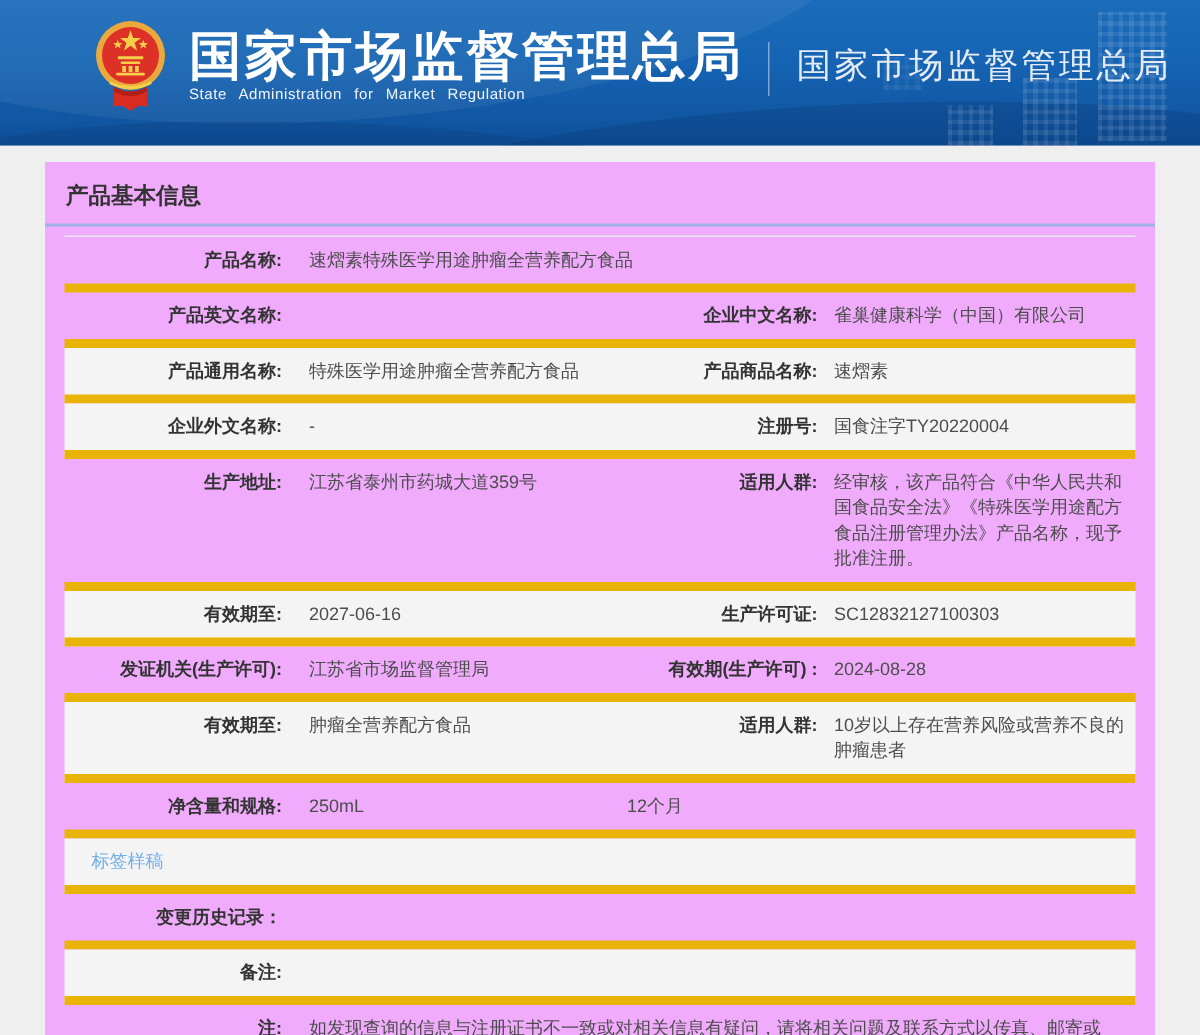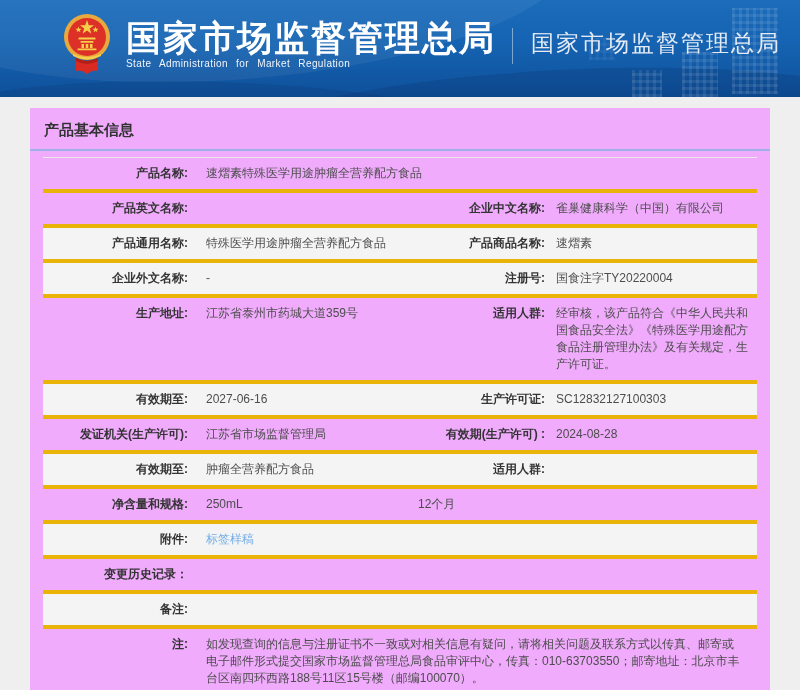--- a/index.html
+++ b/index.html
@@ -33,21 +33,21 @@
   .divider { width:1px; height:36px; background:rgba(255,255,255,0.45); margin:0 18px 0 16px; align-self:center; }
   .platform { color:#e4ebf5; font-size:23px; letter-spacing:2px; align-self:center; margin-top:-6px; }
 
   
   .card { position:absolute; left:30px; top:108px; width:740px; background:#f0abfc; padding-bottom:10px; }
   .card-title { font-size:15px; font-weight:bold; color:#333; padding:13px 14px 9px 14px; }
   .accent-line { height:2px; background:#9db1e8; }
   .tbl { margin:6px 13px 0 13px; border-top:1px solid #e9e9e9; }
 
   .row { display:grid; grid-template-columns:145px 212px 145px 1fr;
-    padding:7px 0; border-bottom:4px solid #eab308; font-size:12px; line-height:17px; }
+    padding:7px 0; border-bottom:6px solid #eab308; font-size:12px; line-height:17px; }
   .row.single { grid-template-columns:145px 1fr; }
   .row.gray { background:#f4f4f4; }
   .cell-label { text-align:right; font-weight:bold; color:#333; padding-top:0; }
   .cell-value { padding-left:18px; padding-right:14px; color:#4d4d4d; }
   .row > .cell-value:nth-child(4) { padding-left:11px; padding-right:2px; }
   a.link { color:#74aee6; text-decoration:none; }
 </style>
 </head>
 <body>
 
@@ -109,46 +109,46 @@
       <div class="row gray">
         <div class="cell-label">企业外文名称:</div>
         <div class="cell-value">-</div>
         <div class="cell-label">注册号:</div>
         <div class="cell-value">国食注字TY20220004</div>
       </div>
       <div class="row white">
         <div class="cell-label">生产地址:</div>
         <div class="cell-value">江苏省泰州市药城大道359号</div>
         <div class="cell-label">适用人群:</div>
-        <div class="cell-value">经审核，该产品符合《中华人民共和国食品安全法》《特殊医学用途配方食品注册管理办法》及有关规定，生产许可证。</div>
+        <div class="cell-value">经审核，该产品符合《中华人民共和国食品安全法》《特殊医学用途配方食品注册管理办法》产品名称，现予批准注册。</div>
       </div>
       <div class="row gray">
         <div class="cell-label">有效期至:</div>
         <div class="cell-value">2027-06-16</div>
         <div class="cell-label">生产许可证:</div>
         <div class="cell-value">SC12832127100303</div>
       </div>
       <div class="row white">
         <div class="cell-label">发证机关(生产许可):</div>
         <div class="cell-value">江苏省市场监督管理局</div>
         <div class="cell-label">有效期(生产许可) :</div>
         <div class="cell-value">2024-08-28</div>
       </div>
       <div class="row gray">
         <div class="cell-label">有效期至:</div>
         <div class="cell-value">肿瘤全营养配方食品</div>
         <div class="cell-label">适用人群:</div>
+        <div class="cell-value">10岁以上存在营养风险或营养不良的肿瘤患者</div>
       </div>
       <div class="row white">
         <div class="cell-label">净含量和规格:</div>
         <div class="cell-value">250mL</div>
         <div class="cell-value">12个月</div>
       </div>
       <div class="row gray single">
-        <div class="cell-label">附件:</div>
         <div class="cell-value"><a class="link" href="#">标签样稿</a></div>
       </div>
       <div class="row white single">
         <div class="cell-label">变更历史记录：</div>
         <div class="cell-value"></div>
       </div>
       <div class="row gray single">
         <div class="cell-label">备注:</div>
         <div class="cell-value"></div>
       </div>

